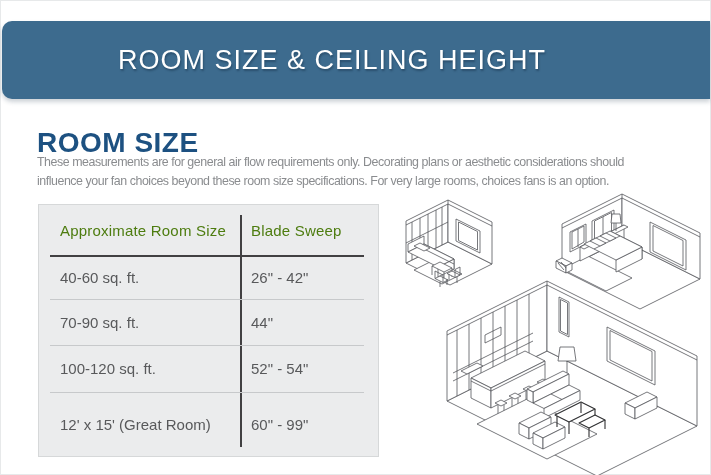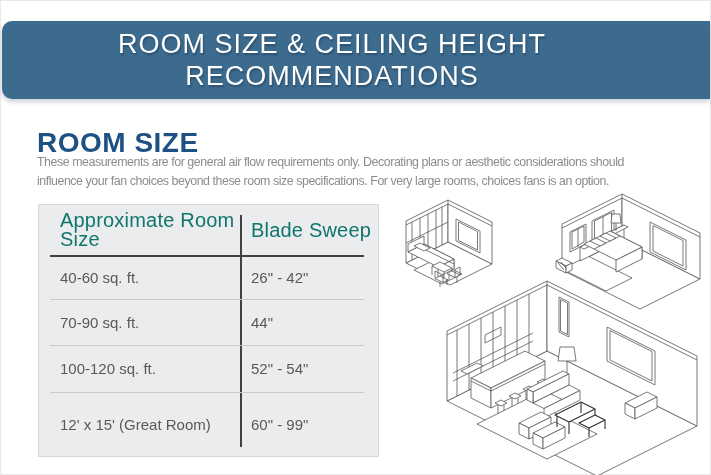--- a/index.html
+++ b/index.html
@@ -57,21 +57,21 @@
     grid-template-columns:202px 1fr;
     grid-template-rows:50px 44px 46px 47px 1fr;
   }
   .t-cell{
     display:flex;flex-direction:column;justify-content:center;
     font-size:15px;color:#58595b;
     padding-left:21px;box-sizing:border-box;
     line-height:19px;
   }
   .t-cell.col2{padding-left:10px;}
-  .t-cell.header{font-size:20px;color:#0f766e;padding-left:21px;letter-spacing:0.2px;}
+  .t-cell.header{font-size:15px;color:#4d7c0f;padding-left:21px;letter-spacing:0.2px;}
   .t-cell.header.col2{padding-left:10px;}
   .v-divider{
     position:absolute;left:201px;top:10px;bottom:9px;width:2px;
     background:#414042;
   }
   .header-rule{
     position:absolute;left:11px;right:14px;top:50px;height:2px;
     background:#414042;
   }
   .row-rule{
@@ -83,21 +83,20 @@
   .illus{position:absolute;}
   .illus svg{display:block;}
 </style>
 </head>
 <body>
 
 <div class="page">
 
   <div class="banner">
     <div class="banner-line">ROOM SIZE &amp; CEILING HEIGHT</div>
-    <div class="banner-line">RECOMMENDATIONS</div>
   </div>
 
   <div class="section-heading">ROOM SIZE</div>
   <div class="section-desc">
     <div>These measurements are for general air flow requirements only. Decorating plans or aesthetic considerations should</div>
     <div>influence your fan choices beyond these room size specifications. For very large rooms, choices fans is an option.</div>
   </div>
 
   <div class="size-table">
     <div class="t-grid">

